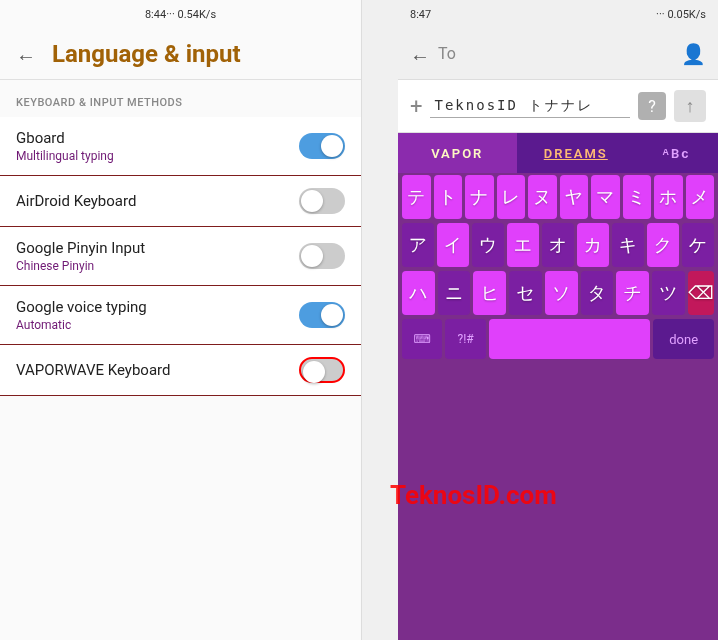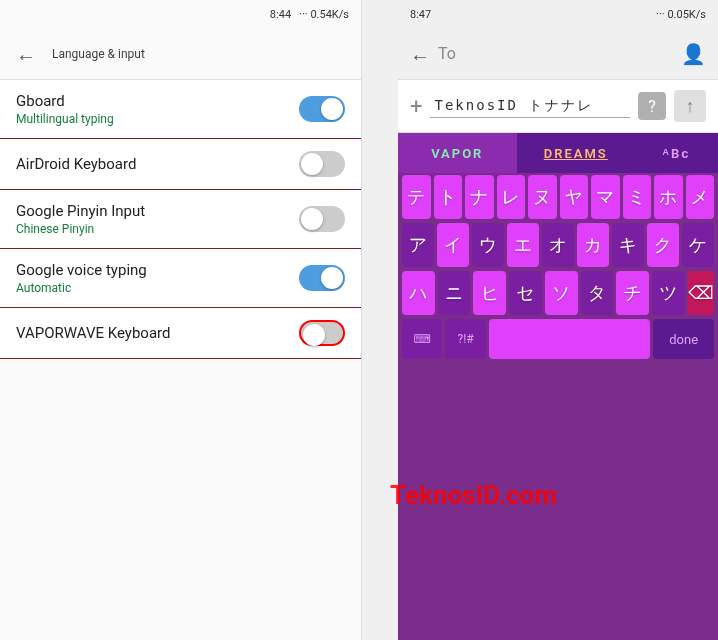--- a/index.html
+++ b/index.html
@@ -23,41 +23,40 @@
       border-right: 1px solid #ddd;
     }
     .left-status-bar {
       background: #fafafa;
       height: 28px;
       display: flex;
       align-items: center;
       padding: 0 12px;
       font-size: 11px;
       color: #333;
-      justify-content: flex-end;
-      gap: 8px;
+      justify-content: center;
     }
     .left-header {
       height: 52px;
       display: flex;
       align-items: center;
       padding: 0 16px;
       background: #fafafa;
       border-bottom: 1px solid #e0e0e0;
     }
     .back-arrow {
       font-size: 20px;
       margin-right: 16px;
       color: #555;
       cursor: pointer;
     }
     .header-title {
-      font-size: 12px;
-      color: #404040;
-      font-weight: 400;
+      font-size: 24px;
+      color: #a16207;
+      font-weight: 700;
     }
     .section-label {
       padding: 16px 16px 8px 16px;
       font-size: 11px;
       color: #888;
       letter-spacing: 0.5px;
       font-weight: 500;
     }
     .setting-item {
       display: flex;
@@ -70,21 +69,21 @@
     .setting-item-text {
       display: flex;
       flex-direction: column;
     }
     .setting-name {
       font-size: 15px;
       color: #222;
     }
     .setting-sub {
       font-size: 12px;
-      color: #15803d;
+      color: #701a75;
       margin-top: 2px;
     }
 
     
     .toggle {
       position: relative;
       width: 46px;
       height: 26px;
       border-radius: 13px;
       cursor: pointer;
@@ -217,21 +216,21 @@
       display: flex;
       align-items: center;
       justify-content: center;
       font-size: 13px;
       font-weight: 600;
       letter-spacing: 2px;
       cursor: pointer;
     }
     .kb-tab.vapor {
       background: #8b2bad;
-      color: #86efac;
+      color: #fef9c3;
     }
     .kb-tab.dreams {
       background: #5b1a8f;
       color: #fdba74;
       text-decoration: underline;
     }
     .kb-tab.abc {
       background: #5b1a8f;
       color: #e0a0ff;
       flex: 0.7;
@@ -321,20 +320,21 @@
   <div class="left-status-bar">
     <span>8:44</span>
     <span class="status-icons">
       <span>··· 0.54K/s</span>
     </span>
   </div>
   <div class="left-header">
     <span class="back-arrow">←</span>
     <span class="header-title">Language &amp; input</span>
   </div>
+  <div class="section-label">KEYBOARD &amp; INPUT METHODS</div>
 
   <div class="setting-item">
     <div class="setting-item-text">
       <span class="setting-name">Gboard</span>
       <span class="setting-sub">Multilingual typing</span>
     </div>
     <div class="toggle on">
       <div class="toggle-knob"></div>
     </div>
   </div>

